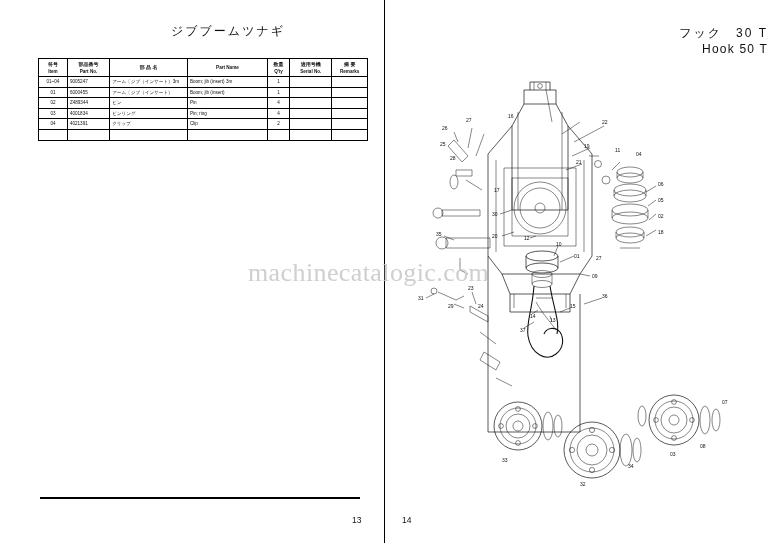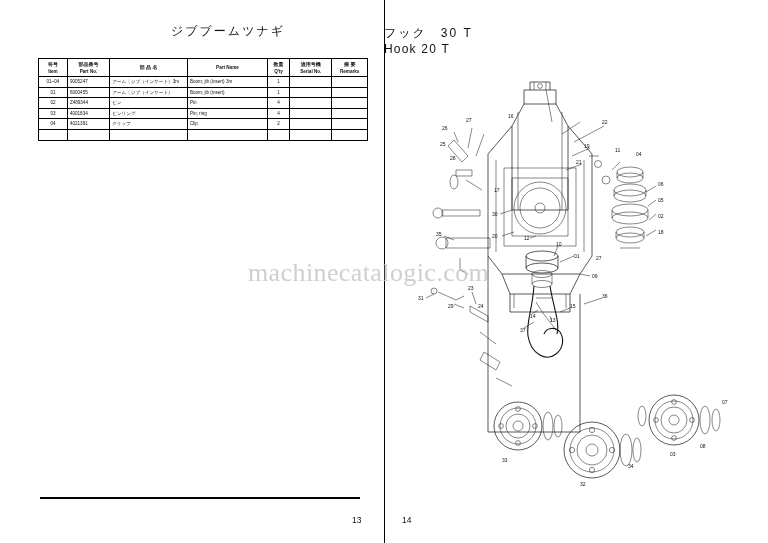--- a/index.html
+++ b/index.html
@@ -113,21 +113,21 @@
   
   .right-page {
     position: absolute;
     left: 384px; top: 0;
     width: 384px; height: 543px;
   }
   .title-block-r {
     position: absolute;
     left: 0;
     width: 384px;
-    text-align: left;
+    text-align: right;
   }
   .page-num-right {
     position: absolute;
     left: 18px;
     top: 515px;
     font-size: 8.5px;
   }
   .fig-wrap {
     position: absolute;
     left: 0; top: 60px;
@@ -262,21 +262,21 @@
     </table>
 
     <div class="bottom-rule"></div>
     <div class="page-num-left">13</div>
   </div>
 
   <div class="right-page">
 
     <div class="title-block-r" style="top:26px;">
       <div class="title-jp">フック　30 T</div>
-      <div class="title-en">Hook  20 T</div>
+      <div class="title-en">Hook  50 T</div>
     </div>
 
     <div class="fig-wrap">
       <svg width="384" height="440" viewBox="0 0 384 440">
 
         <g>
 
           <path class="ln" d="M146 30 L146 22 L166 22 L166 30"></path>
           <path class="ln" d="M140 30 L172 30 L172 44 L140 44 Z"></path>
           <path class="ln-thin" d="M150 22 L150 30 M162 22 L162 30"></path>

